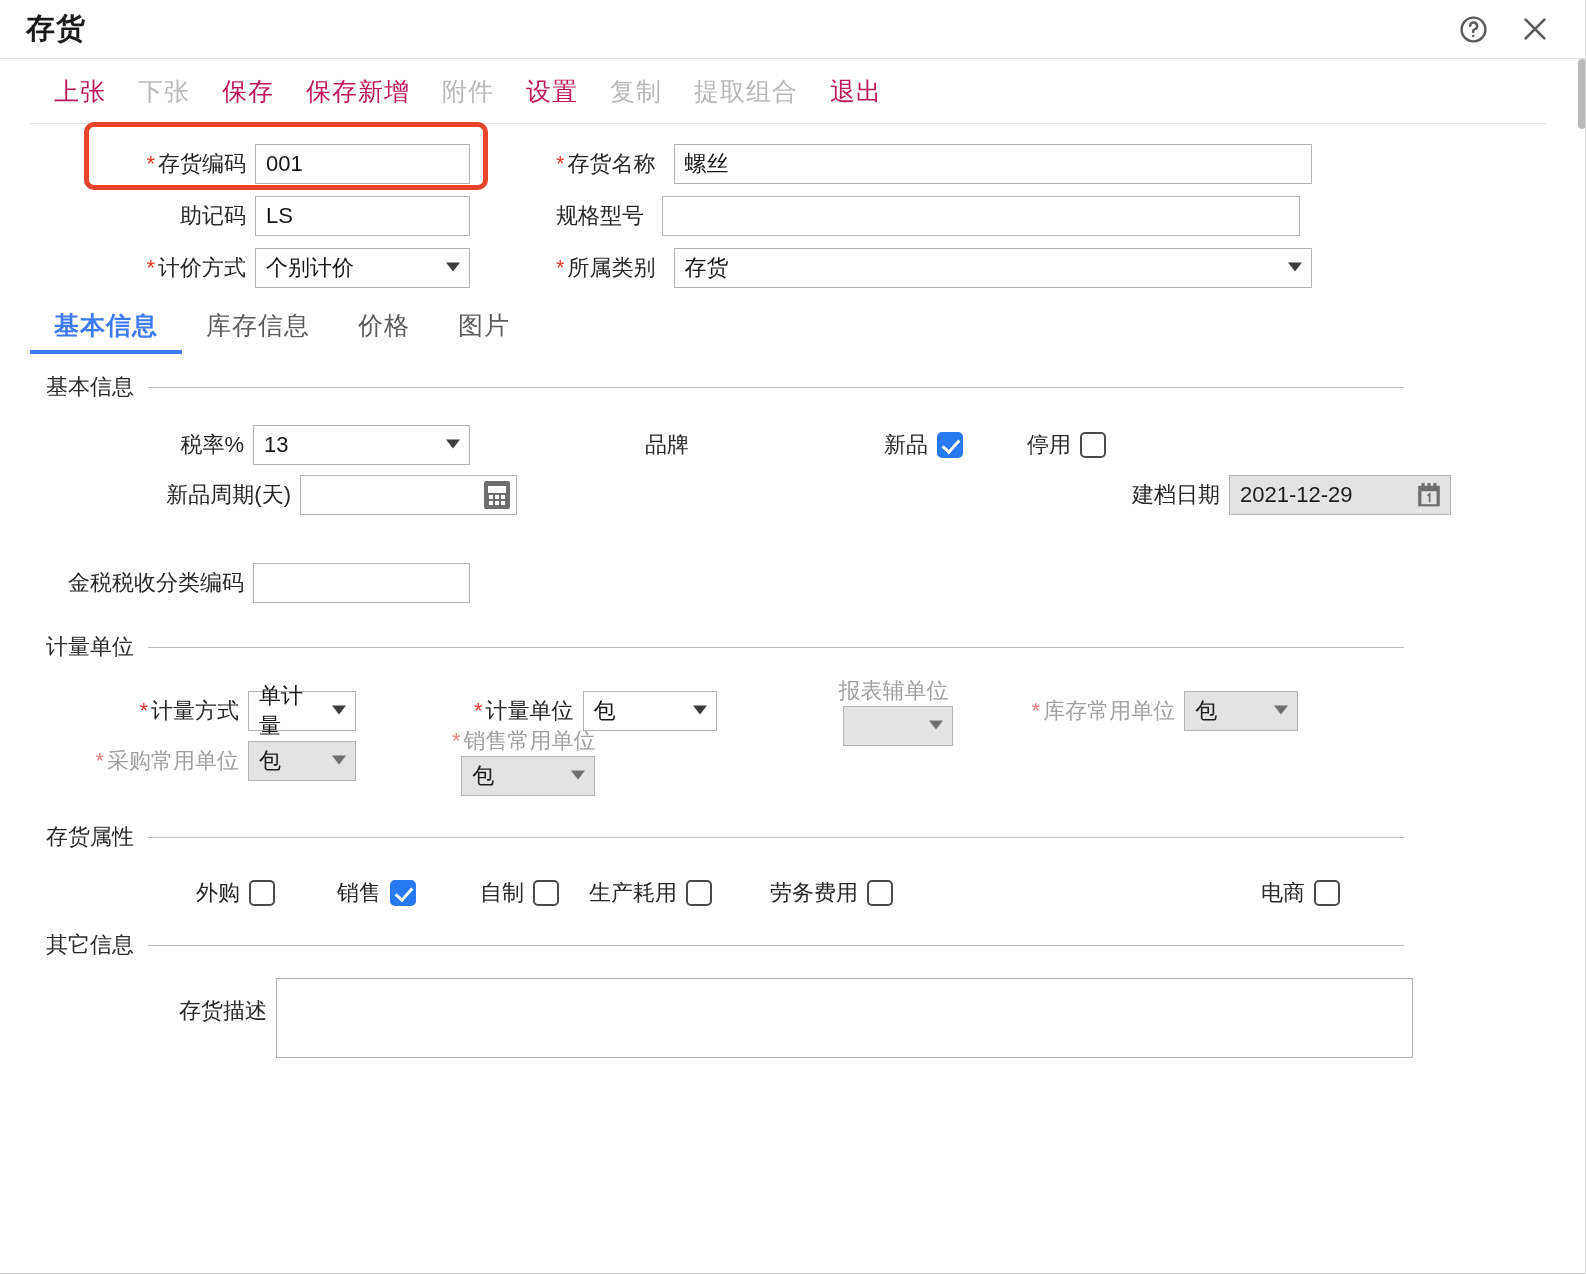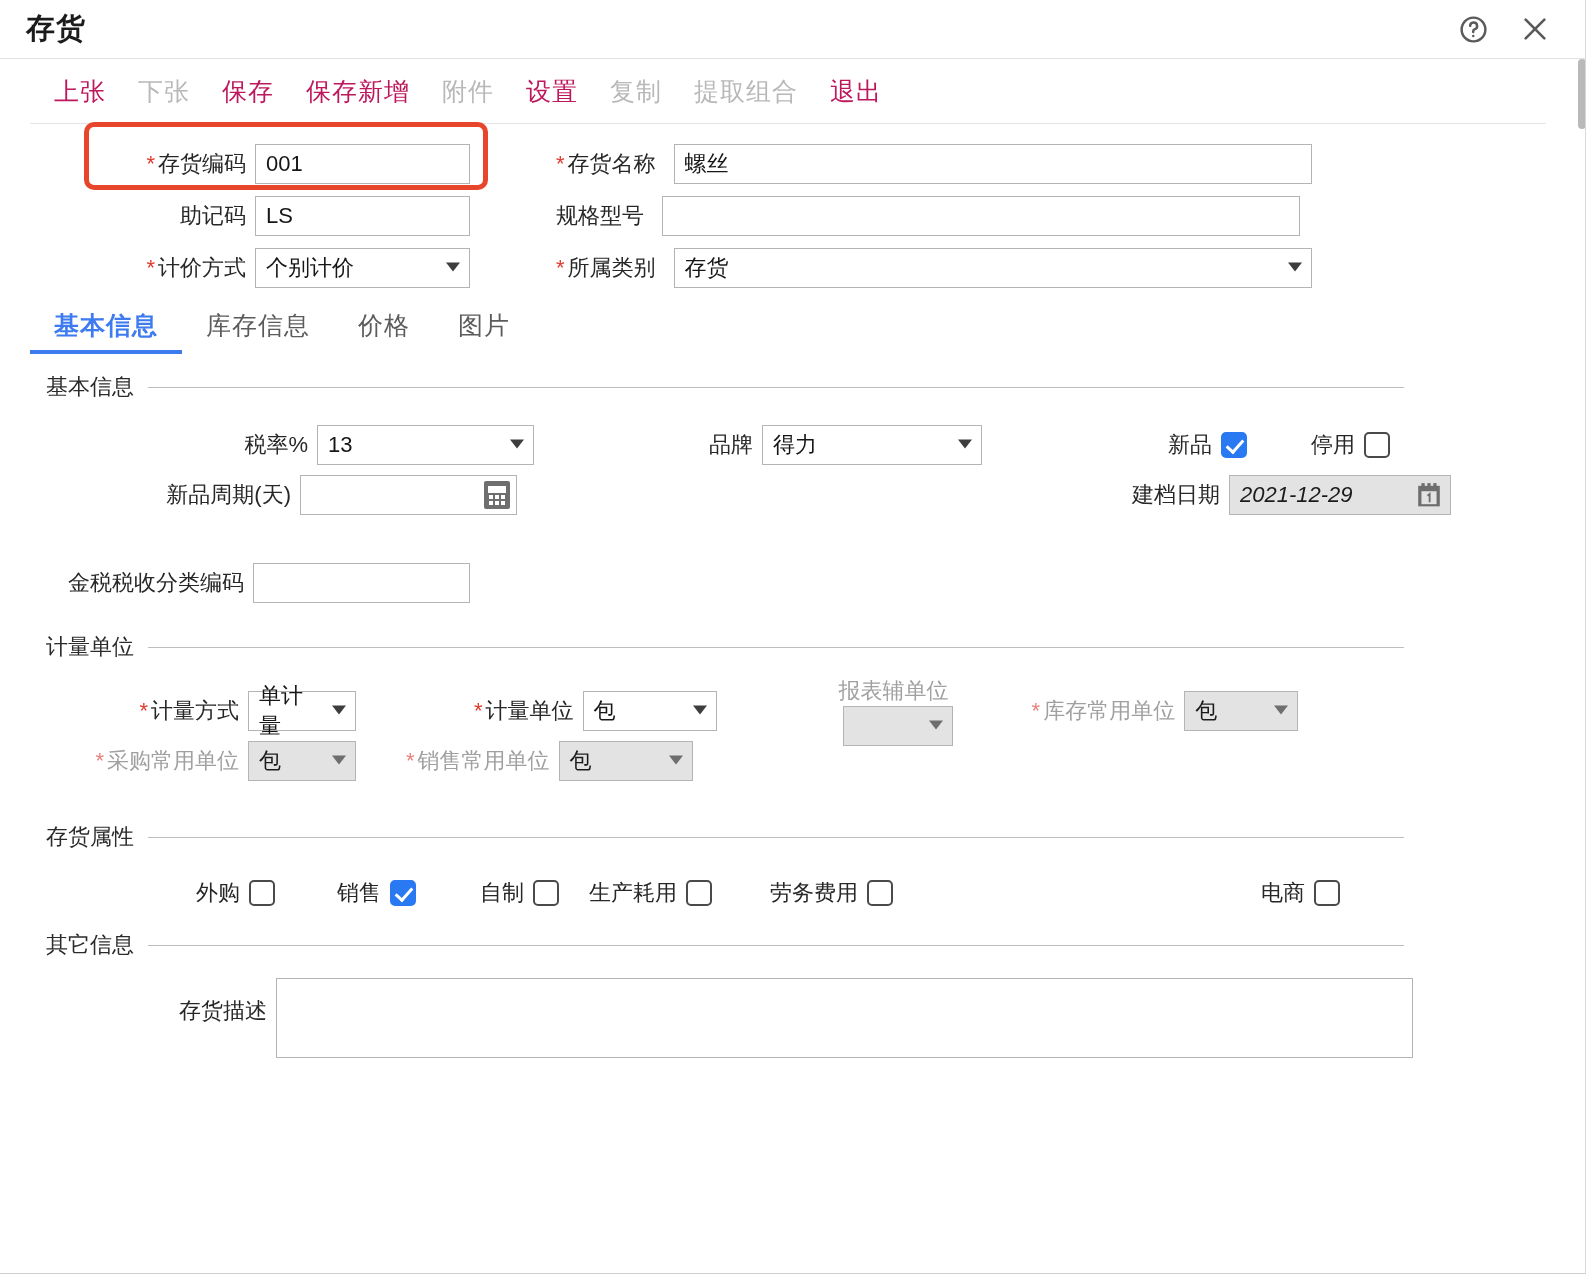--- a/index.html
+++ b/index.html
@@ -328,33 +328,29 @@
   </div>
 
   <div class="body">
 
     <div class="section">
       <span class="section-title">基本信息</span>
       <span class="section-line"></span>
     </div>
 
     <div class="grow" style="margin-top:16px;">
-      <div class="gcell" style="width:506px; justify-content:flex-end;margin-left:28px;">
+      <div class="gcell" style="width:470px; justify-content:flex-end;">
         <span class="lbl">税率%</span>
         <div class="fld sel" style="width:217px;">
           <span>13</span>
           <span class="caret"></span>
         </div>
       </div>
       <div class="gcell" style="margin-left:175px;">
         <span class="lbl">品牌</span>
-        <div class="fld sel" style="width:220px;">
-          <span>得力</span>
-          <span class="caret"></span>
-        </div>
       </div>
       <div class="gcell" style="margin-left:186px;">
         <span class="lbl">新品</span>
         <span class="chk checked"></span>
       </div>
       <div class="gcell" style="margin-left:64px;">
         <span class="lbl">停用</span>
         <span class="chk"></span>
       </div>
     </div>
@@ -372,21 +368,21 @@
                 <i></i>
                 <i></i>
                 <i></i>
                 <i></i>
               </span>
           </span>
         </div>
       </div>
       <div class="gcell" style="margin-left:615px;">
         <span class="lbl">建档日期</span>
-        <div class="fld disabled" style="width:222px;font-style:italic;">
+        <div class="fld disabled" style="width:222px;">
           <span>2021-12-29</span>
           <span class="cal-icon">
             <svg width="26" height="27" viewBox="0 0 24 25">
               <rect x="2" y="4" width="20" height="19" fill="#6e6e6e"></rect>
               <rect x="5" y="9" width="14" height="12" fill="#e3e3e3"></rect>
               <rect x="5" y="1.5" width="3" height="4" fill="#6e6e6e"></rect>
               <rect x="10.5" y="1.5" width="3" height="4" fill="#6e6e6e"></rect>
               <rect x="16" y="1.5" width="3" height="4" fill="#6e6e6e"></rect>
               <path d="M10.6 13.2 L12.6 11.6 L12.6 19.2" stroke="#6e6e6e" stroke-width="1.7" fill="none"></path>
             </svg>
@@ -439,21 +435,21 @@
     </div>
 
     <div class="grow">
       <div class="gcell" style="width:356px; justify-content:flex-end;">
         <span class="lbl muted"><span class="req">*</span><span>采购常用单位</span></span>
         <div class="fld sel disabled" style="width:108px;">
           <span>包</span>
           <span class="caret light"></span>
         </div>
       </div>
-      <div class="gcell" style="margin-left:50px;">
+      <div class="gcell" style="margin-left:96px;flex-direction:column;">
         <span class="lbl muted"><span class="req">*</span><span>销售常用单位</span></span>
         <div class="fld sel disabled" style="width:134px;">
           <span>包</span>
           <span class="caret light"></span>
         </div>
       </div>
     </div>
 
     <div class="section" style="margin-top:34px;">
       <span class="section-title">存货属性</span>

